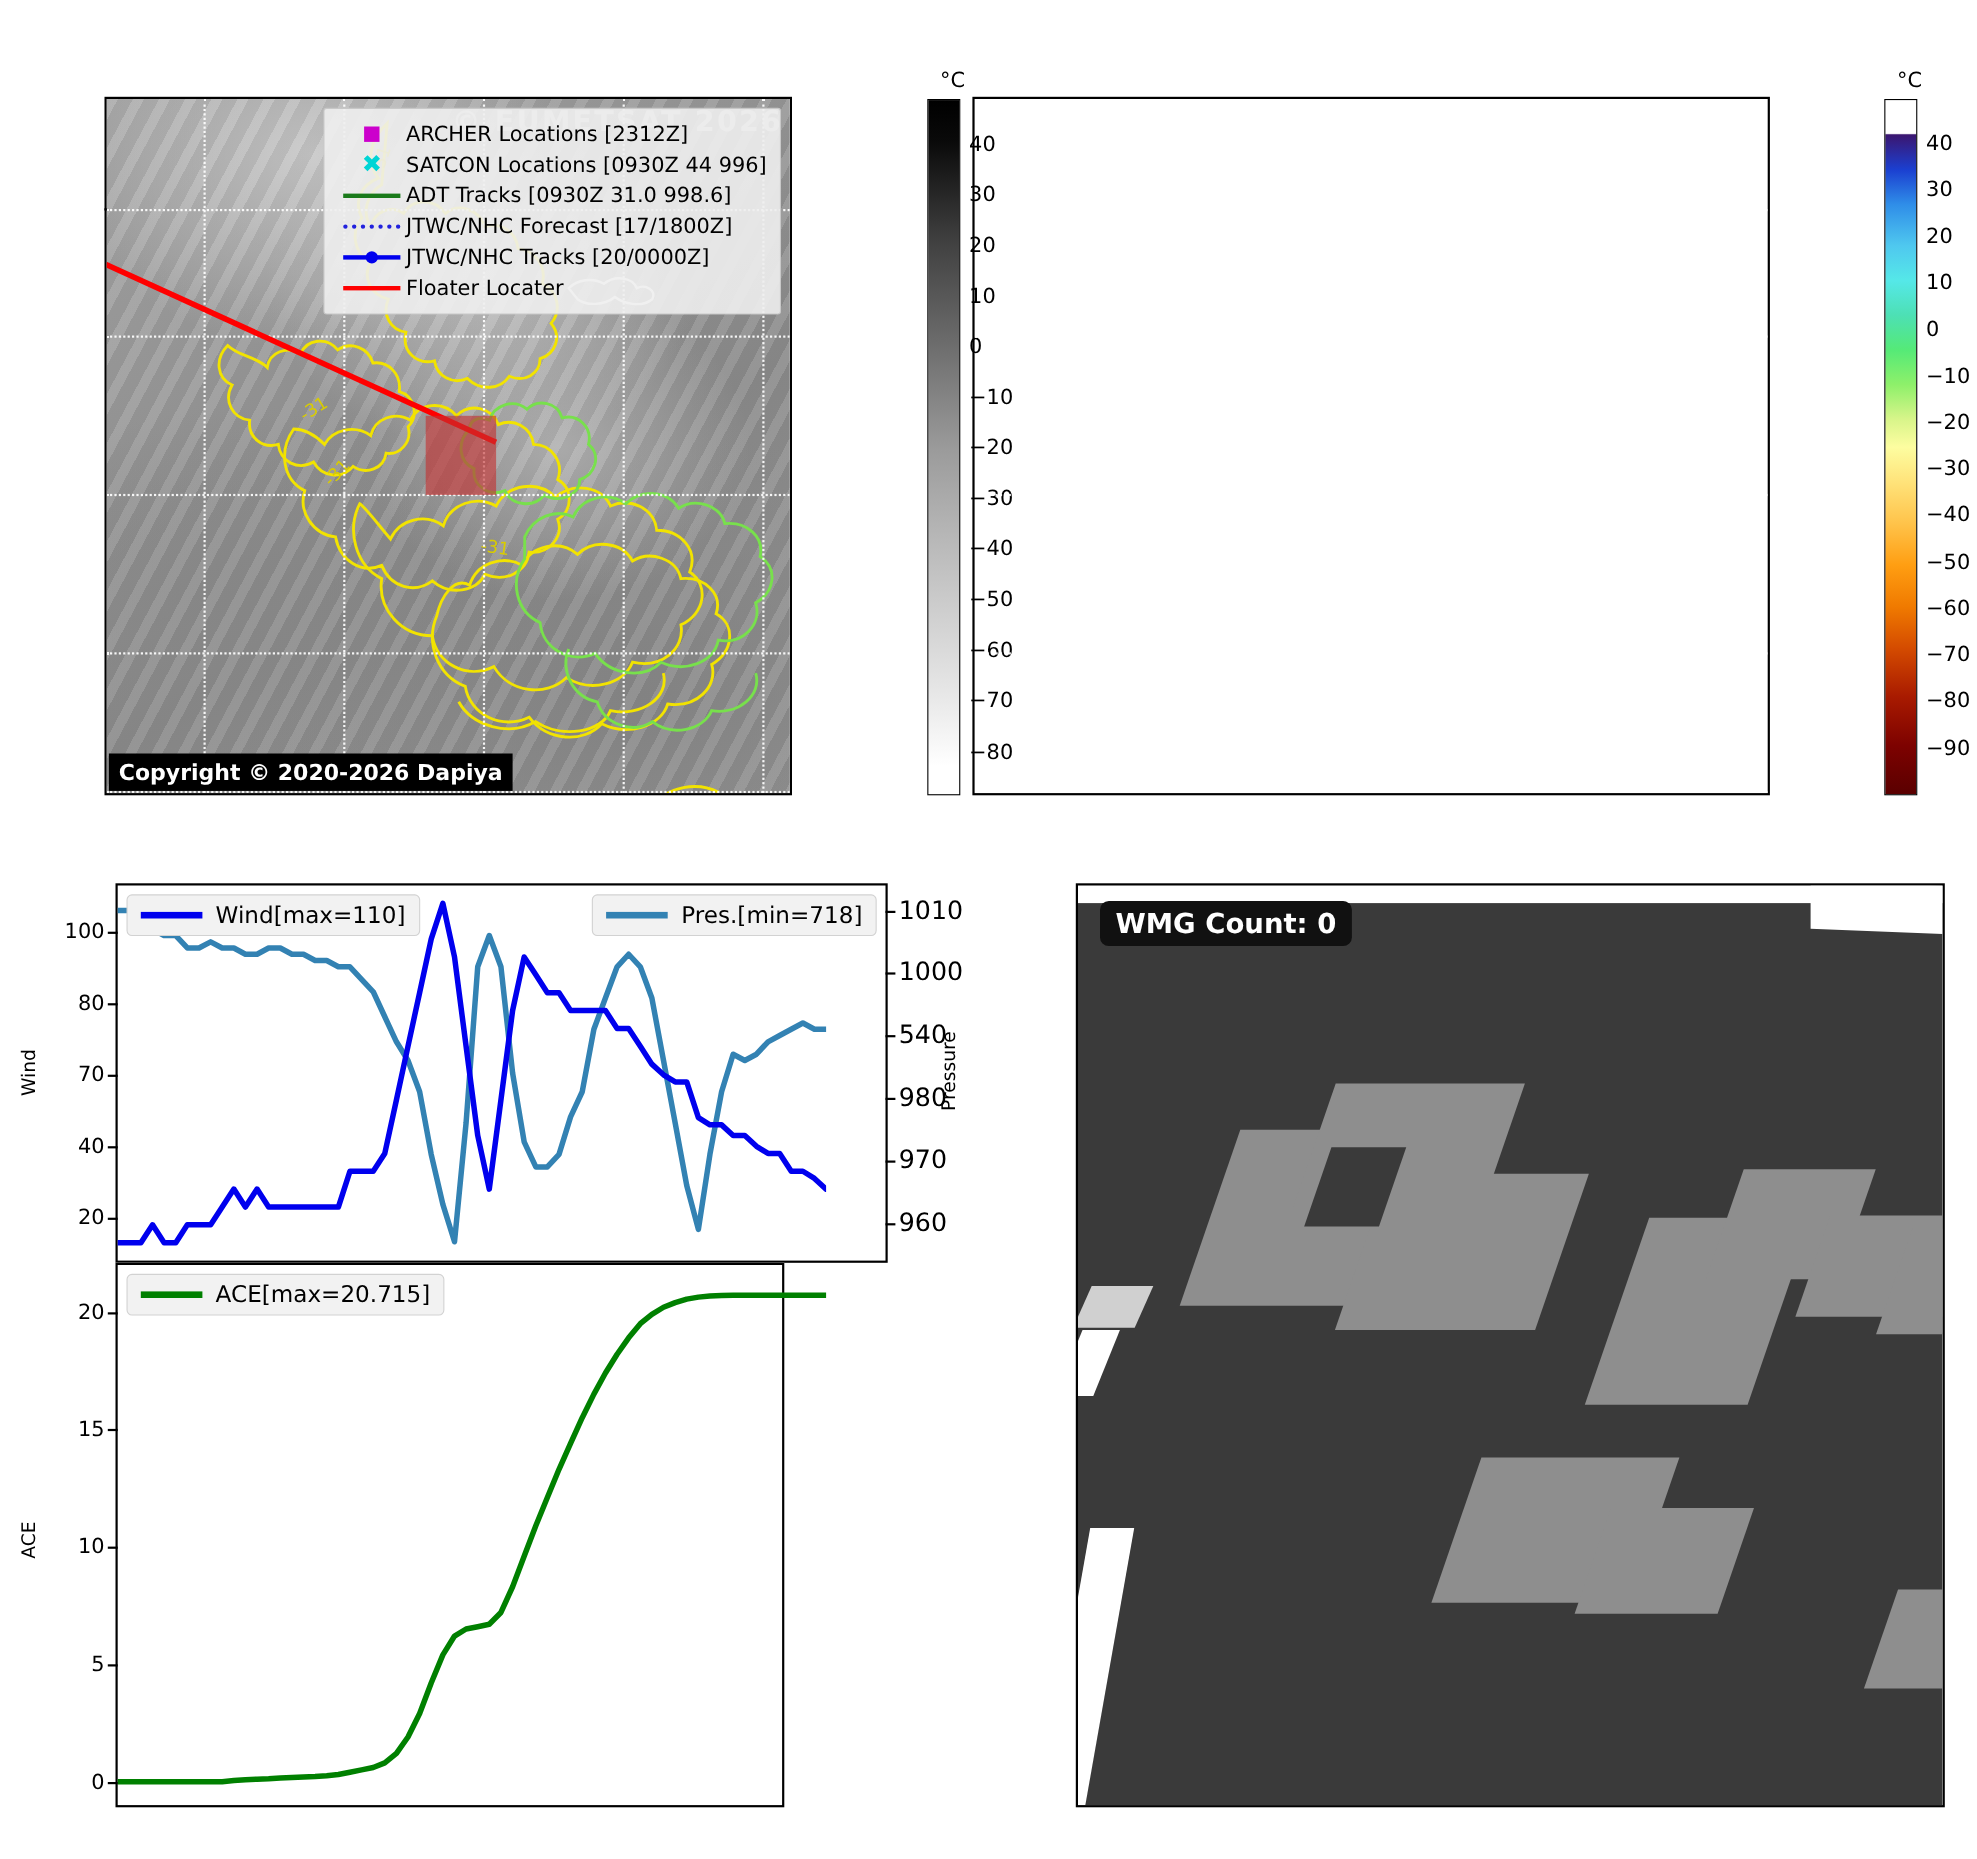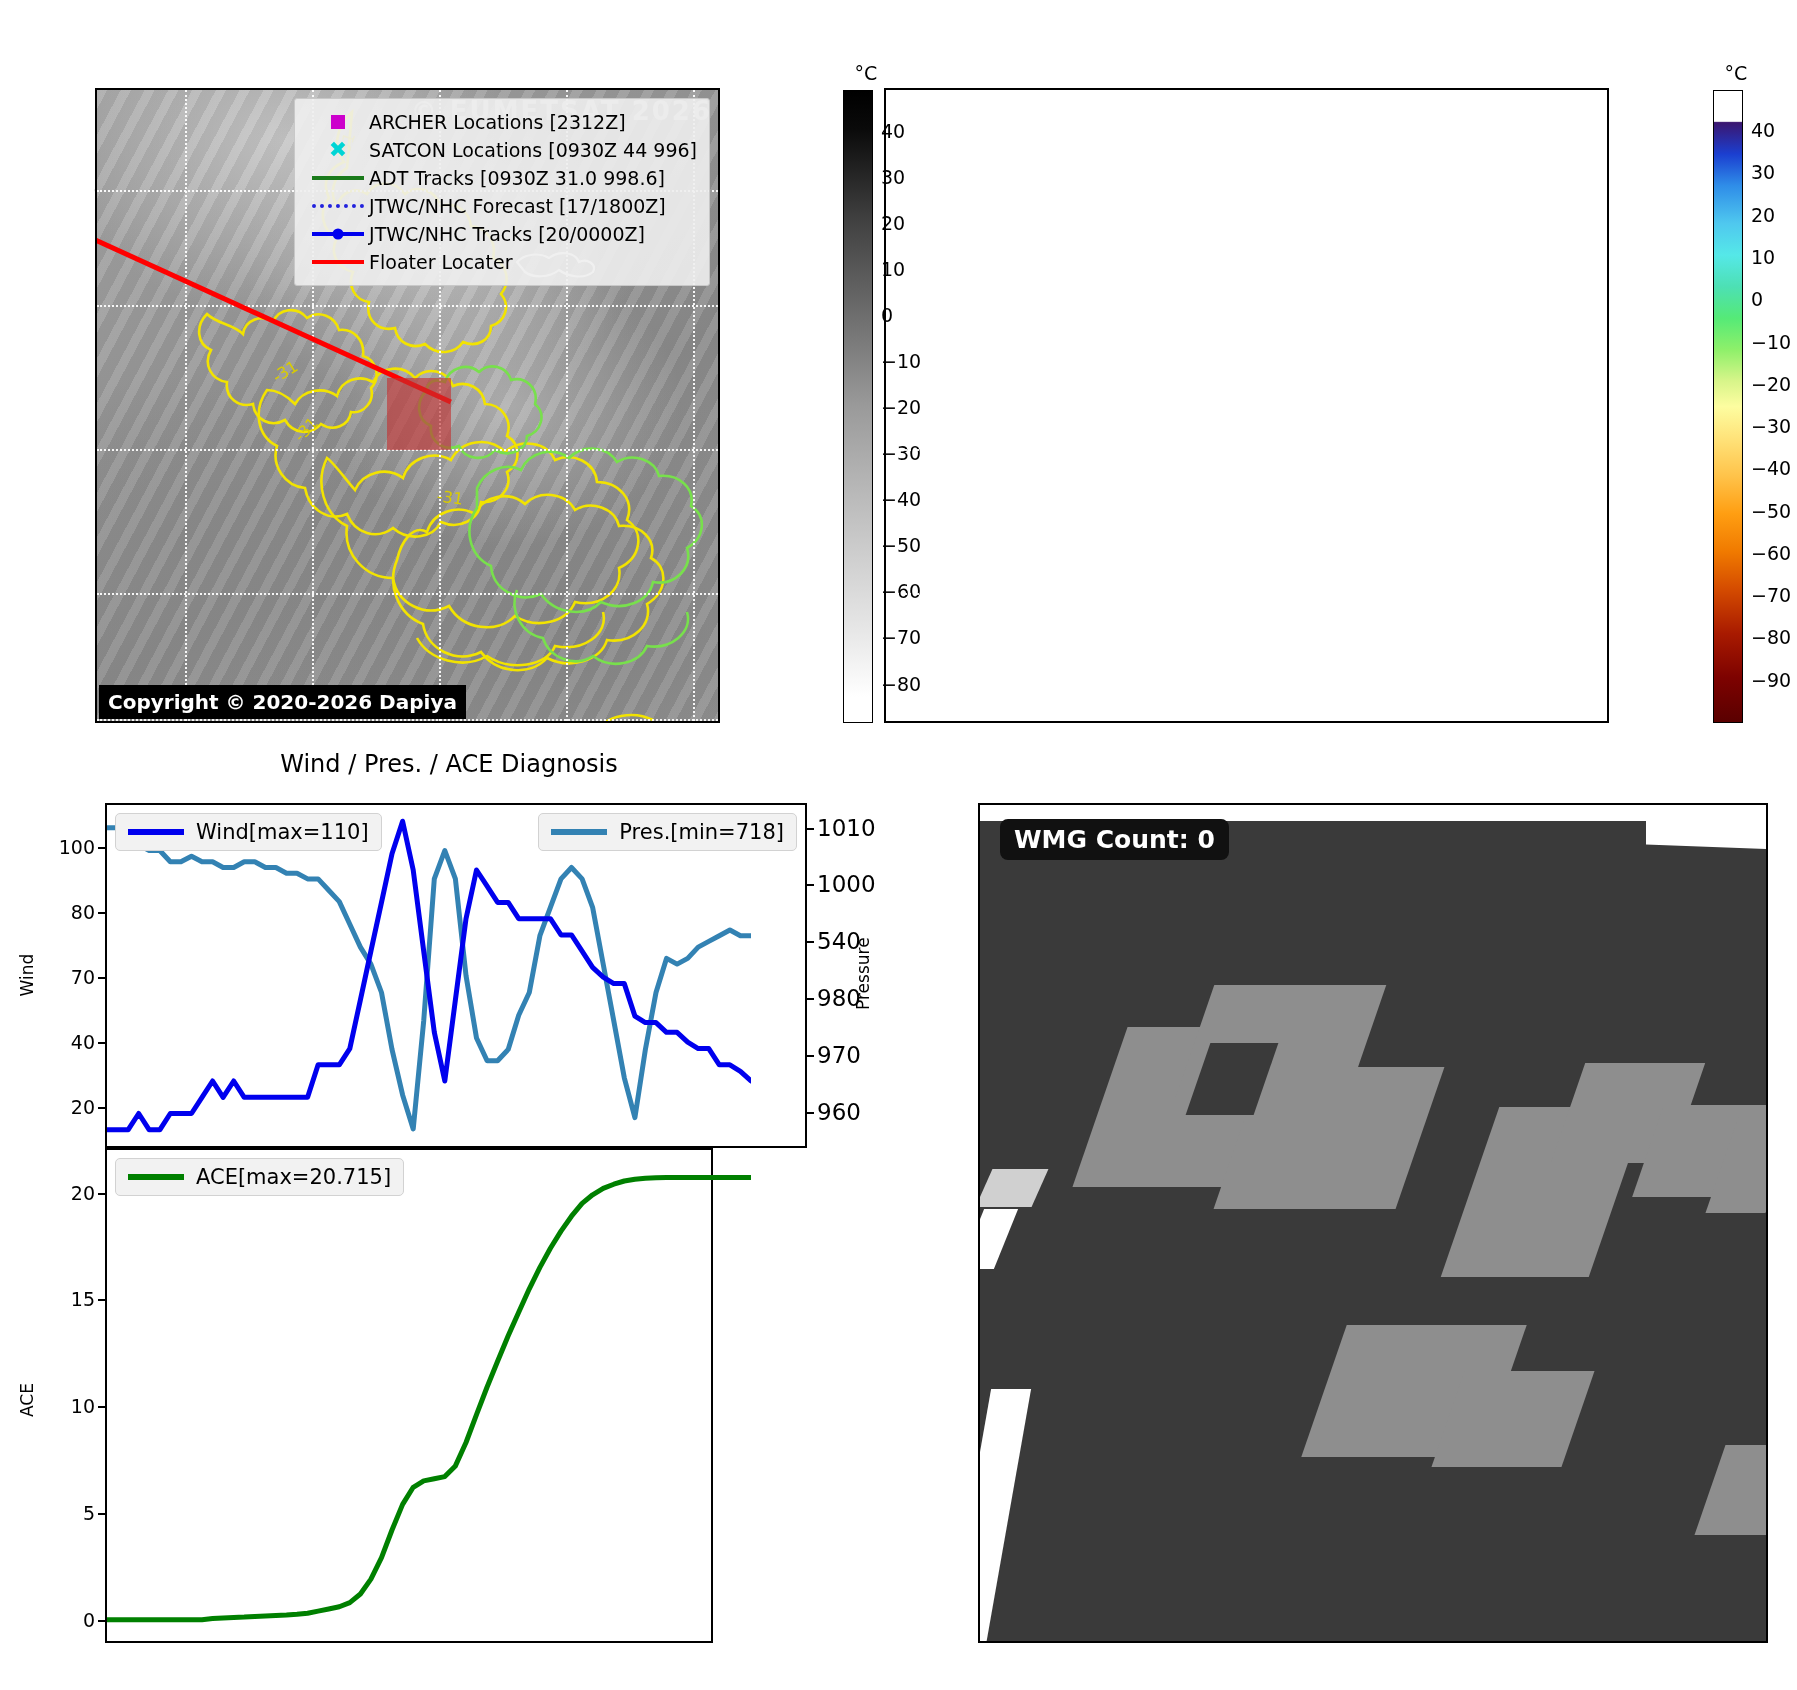--- a/index.html
+++ b/index.html
@@ -294,21 +294,20 @@
     <div class="cbar-tick" style="top:66.5%;">−50</div>
     <div class="cbar-tick" style="top:73.2%;">−60</div>
     <div class="cbar-tick" style="top:79.9%;">−70</div>
     <div class="cbar-tick" style="top:86.6%;">−80</div>
     <div class="cbar-tick" style="top:93.3%;">−90</div>
   </div>
 </div>
 
 <div class="panel" style="left:0;top:760px;width:898px;height:930px;">
 
-  <div class="p3-title" style="top:-10px;">Wind / Pres. / ACE Diagnosis</div>
 
   <div class="chartbox" style="left:105px;top:43px;width:702px;height:345px;">
     <svg width="644" height="341" viewBox="0 0 644 341" preserveAspectRatio="none" style="position:absolute;left:0;top:0;">
         <polyline points="0.0,22.7 10.6,22.7 21.1,28.4 31.7,39.8 42.2,45.5 52.8,45.5 63.3,56.8 73.9,56.8 84.5,51.2 95.0,56.8 105.6,56.8 116.1,62.5 126.7,62.5 137.2,56.8 147.8,56.8 158.4,62.5 168.9,62.5 179.5,68.2 190.0,68.2 200.6,73.9 211.1,73.9 221.7,85.3 232.3,96.6 242.8,119.3 253.4,142.1 263.9,159.1 274.5,187.5 285.0,244.4 295.6,289.9 306.2,323.9 316.7,216.0 327.3,73.9 337.8,45.5 348.4,73.9 359.0,170.5 369.5,233.0 380.1,255.8 390.6,255.8 401.2,244.4 411.7,210.3 422.3,187.5 432.9,130.7 443.4,102.3 454.0,73.9 464.5,62.5 475.1,73.9 485.6,102.3 496.2,159.1 506.8,216.0 517.3,272.8 527.9,312.6 538.4,244.4 549.0,187.5 559.5,153.4 570.1,159.1 580.7,153.4 591.2,142.1 601.8,136.4 612.3,130.7 622.9,125.0 633.4,130.7 644.0,130.7" fill="none" stroke="#3382b3" stroke-width="5" stroke-linejoin="round" stroke-linecap="round"></polyline>
         <polyline points="0.0,324.8 10.6,324.8 21.1,324.8 31.7,308.5 42.2,324.8 52.8,324.8 63.3,308.5 73.9,308.5 84.5,308.5 95.0,292.3 105.6,276.0 116.1,292.3 126.7,276.0 137.2,292.3 147.8,292.3 158.4,292.3 168.9,292.3 179.5,292.3 190.0,292.3 200.6,292.3 211.1,259.8 221.7,259.8 232.3,259.8 242.8,243.6 253.4,194.9 263.9,146.1 274.5,97.4 285.0,48.7 295.6,16.2 306.2,65.0 316.7,146.1 327.3,227.3 337.8,276.0 348.4,194.9 359.0,113.7 369.5,65.0 380.1,81.2 390.6,97.4 401.2,97.4 411.7,113.7 422.3,113.7 432.9,113.7 443.4,113.7 454.0,129.9 464.5,129.9 475.1,146.1 485.6,162.4 496.2,172.1 506.8,178.6 517.3,178.6 527.9,211.1 538.4,217.6 549.0,217.6 559.5,227.3 570.1,227.3 580.7,237.1 591.2,243.6 601.8,243.6 612.3,259.8 622.9,259.8 633.4,266.3 644.0,276.0" fill="none" stroke="#0000ee" stroke-width="5" stroke-linejoin="round" stroke-linecap="round"></polyline>
       </svg>
 
     <div class="chart-legend" style="left:8px;top:8px;">
       <span class="cl-line" style="background:#0000ee"></span>
       <span>Wind[max=110]</span>

